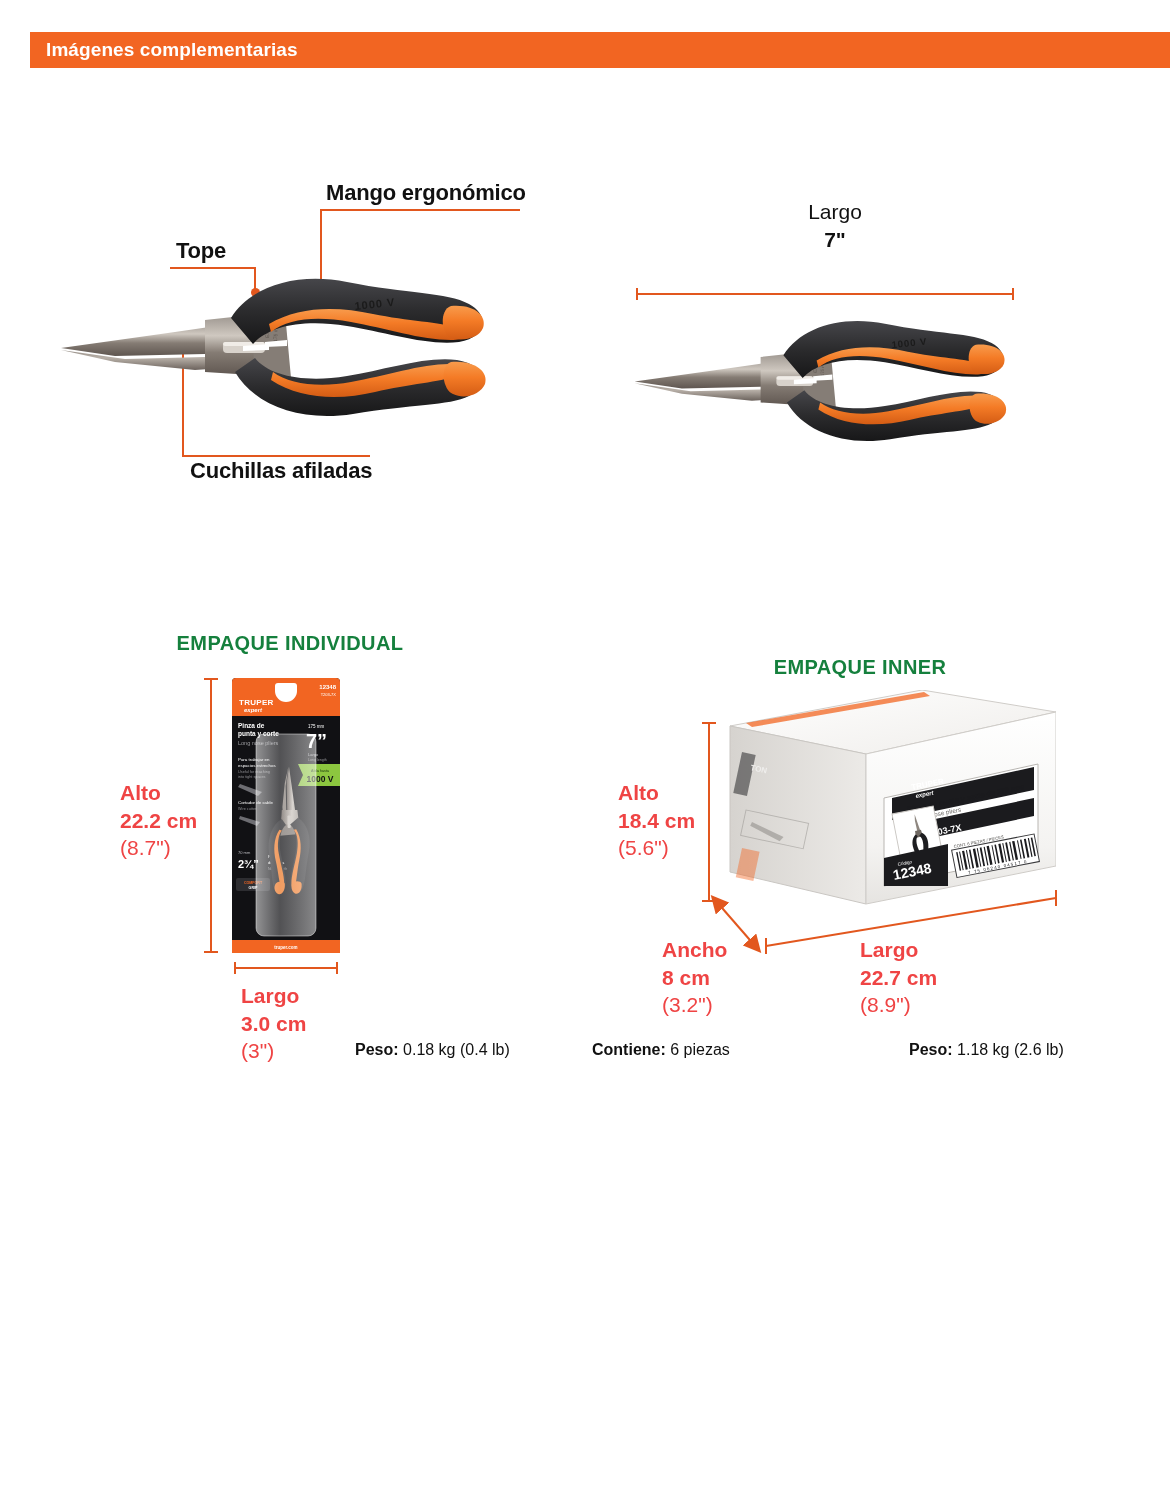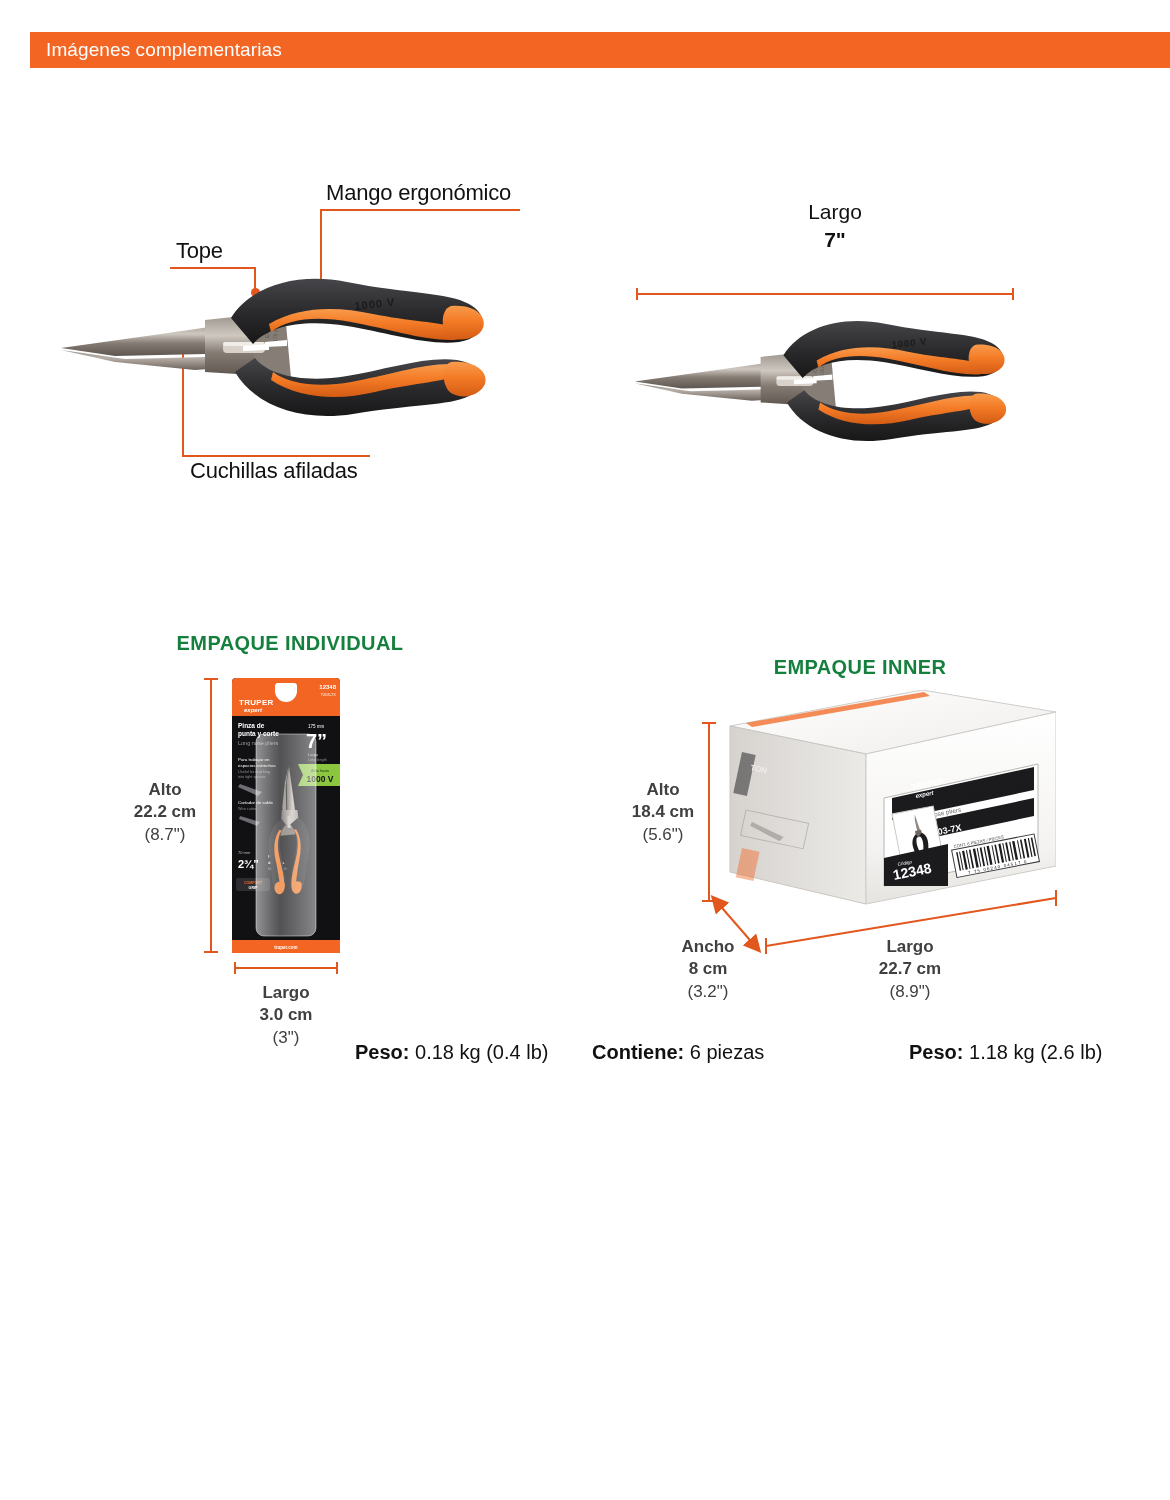--- a/index.html
+++ b/index.html
@@ -23,69 +23,69 @@
     top: 32px;
     width: 1140px;
     height: 36px;
     background: #F26522;
     display: flex;
     align-items: center;
   }
   .header-title {
     color: #ffffff;
     font-size: 19px;
-    font-weight: normal;
+    font-weight: bold;
     letter-spacing: .1px;
     padding-left: 16px;
     font-stretch: condensed;
     white-space: nowrap;
   }
 
   
   .txt { position: absolute; white-space: nowrap; }
   .callout-label {
     font-size: 22px;
-    font-weight: normal;
+    font-weight: bold;
     color: #111111;
     letter-spacing: -.2px;
   }
   .section-heading {
     position: absolute;
     font-size: 20px;
     font-weight: bold;
     letter-spacing: .4px;
     color: #15803d;
     white-space: nowrap;
     text-align: center;
   }
   .dim-block {
     position: absolute;
-    text-align: center;
-    font-size: 17px;
+    text-align: left;
+    font-size: 21px;
     line-height: 1.32;
-    color: #404040;
+    color: #ef4444;
     white-space: nowrap;
   }
   .dim-block .l1 { font-weight: bold; }
   .dim-block .l2 { font-weight: bold; }
   .dim-block .l3 { font-weight: normal; }
   .big-dim {
     position: absolute;
     text-align: center;
     font-size: 21px;
     line-height: 1.34;
     color: #111111;
     white-space: nowrap;
   }
   .big-dim .l1 { font-weight: normal; }
   .big-dim .l2 { font-weight: bold; }
   .big-dim .l3 { font-weight: normal; }
   .foot-note {
     position: absolute;
-    font-size: 20px;
+    font-size: 16px;
     color: #111111;
     white-space: nowrap;
   }
   .foot-note b { font-weight: bold; }
 
   
   .rule-h {
     position: absolute;
     height: 2px;
     background: #E2571E;

